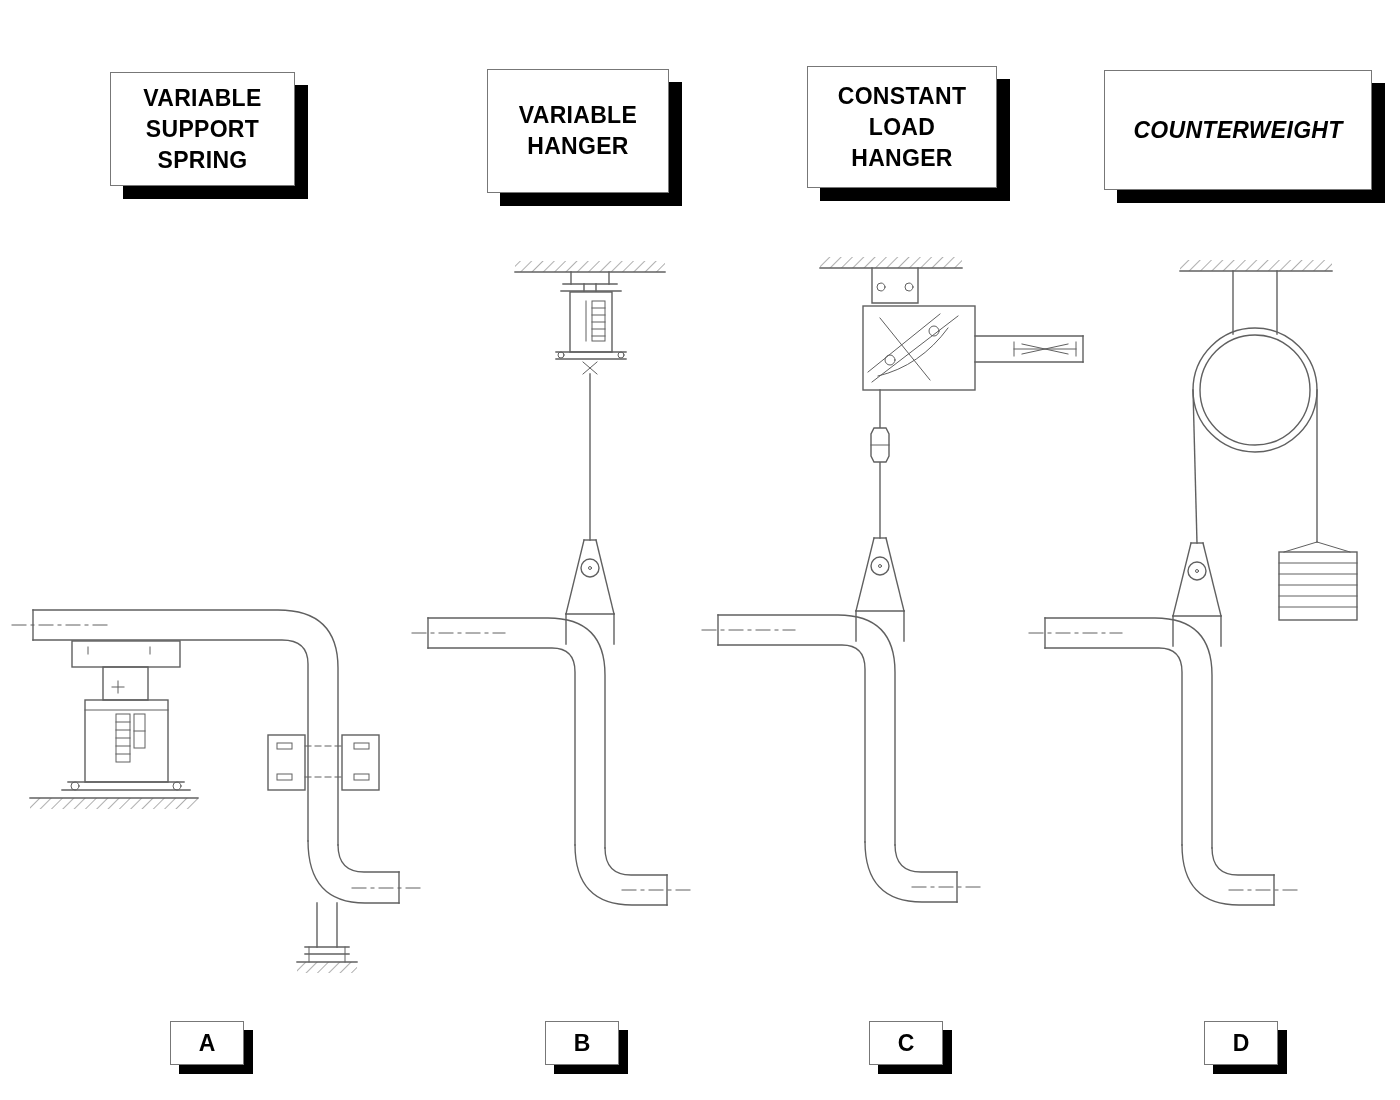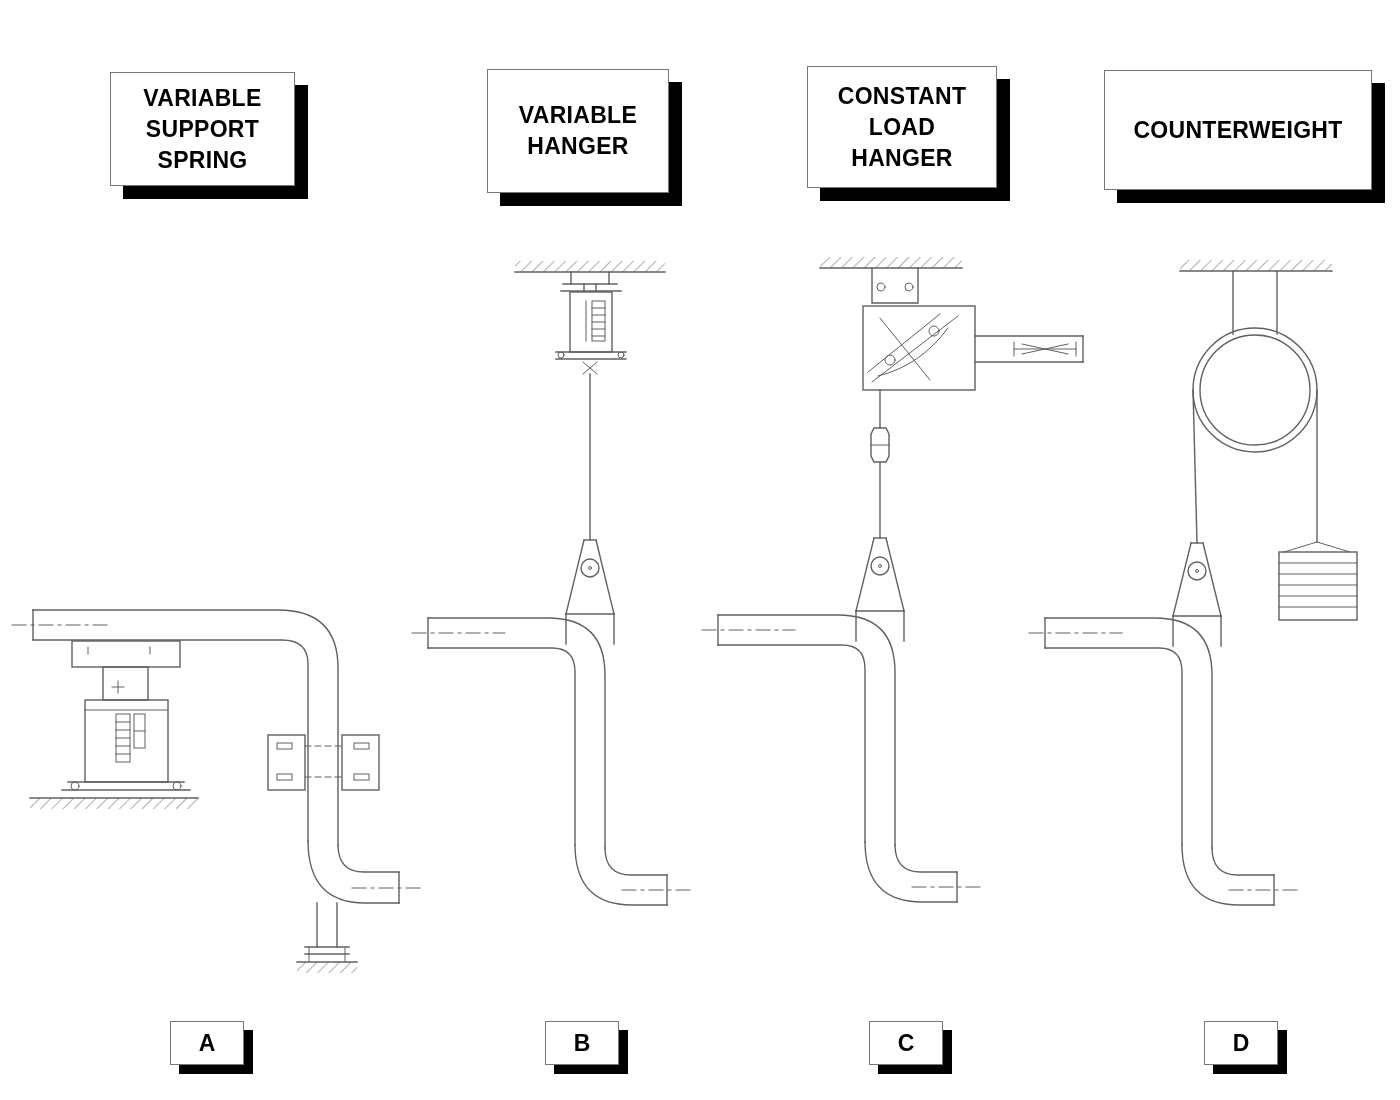--- a/index.html
+++ b/index.html
@@ -21,21 +21,21 @@
   .title-line:empty{display:none;}
   .letter-box{
     position:absolute;background:#ffffff;border:1px solid #777;
     box-shadow:9px 9px 0 #000;z-index:2;width:72px;height:42px;
     display:flex;justify-content:center;align-items:center;
     font-weight:bold;font-size:23px;color:#000;
   }
   #tb-a{left:110px;top:72px;width:183px;height:112px;}
   #tb-b{left:487px;top:69px;width:180px;height:122px;}
   #tb-c{left:807px;top:66px;width:188px;height:120px;text-align:right;}
-  #tb-d{left:1104px;top:70px;width:266px;height:118px;}
+  #tb-d{left:1104px;top:70px;width:266px;height:118px;font-style:italic;}
   #lb-a{left:170px;top:1021px;}
   #lb-b{left:545px;top:1021px;}
   #lb-c{left:869px;top:1021px;}
   #lb-d{left:1204px;top:1021px;}
 </style>
 </head>
 <body>
 
 <div id="drawing-layer">
 <svg width="1400" height="1100" viewBox="0 0 1400 1100" stroke="#606060" fill="none" stroke-width="1.4" stroke-linecap="square">

